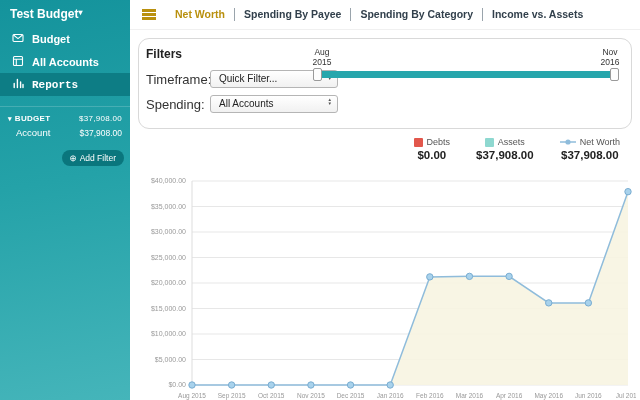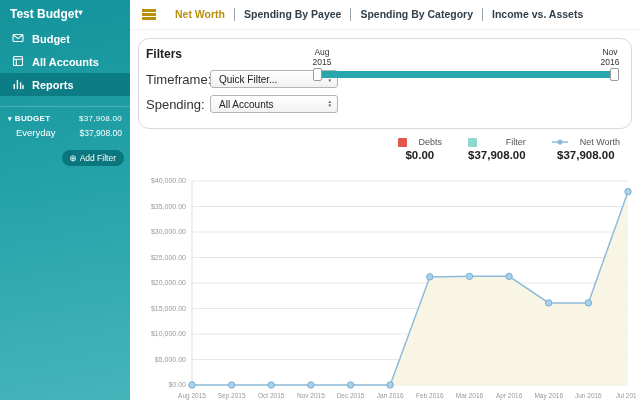--- a/index.html
+++ b/index.html
@@ -5,21 +5,21 @@
   * { box-sizing: border-box; margin: 0; padding: 0; }
   html,body { width:640px; height:400px; overflow:hidden; }
   body { font-family:"Liberation Sans", sans-serif; background:#fff; }
   .app { display:flex; width:640px; height:400px; }
 
   
   .sidebar { flex:0 0 130px; width:130px; background:linear-gradient(170deg,#14939c 0%,#24a2a8 45%,#45b5ba 100%); color:#fff; position:relative; }
   .budget-title { padding:7px 10px 6px; font-size:12px; font-weight:bold; display:flex; gap:0; cursor:pointer; }
   .budget-title .caret { font-size:8px; margin-top:1px; }
   .nav-item { display:flex; align-items:center; gap:8px; padding:0 12px; height:23px; font-size:11px; font-weight:bold; cursor:pointer; }
-  .nav-item.active { background:#0d7d85; }
+  .nav-item.active { background:#0d7d85;font-family:Liberation Mono, monospace; }
   .nav-item svg { flex:0 0 12px; }
   .accounts-section { margin-top:10px; border-top:1px solid rgba(255,255,255,0.18); padding-top:4px; }
   .accounts-header { display:flex; align-items:center; padding:3px 8px 2px 8px; font-size:8px; font-weight:bold; letter-spacing:0.3px; }
   .accounts-header .caret { font-size:7px; margin-right:3px; }
   .accounts-header .amount { margin-left:auto; font-weight:normal; }
   .account-row { display:flex; align-items:center; padding:2px 8px 2px 16px; font-size:9.5px; cursor:pointer; }
   .account-row .amount { margin-left:auto; font-size:8.5px; }
   .add-account-row { display:flex; justify-content:flex-end; padding:10px 6px 0 0; }
   .add-account { background:#0a767d; color:#fff; border:none; border-radius:9px; font-size:8.5px; padding:3px 8px; font-family:inherit; display:flex; align-items:center; gap:3px; cursor:pointer; }
 
@@ -32,35 +32,35 @@
   .tabs { display:flex; align-items:center; }
   .tab { font-size:10.5px; font-weight:bold; color:#32404c; padding:0 9px; cursor:pointer; border-left:1px solid #9aa4ac; line-height:13px; }
   .tab:first-child { border-left:none; }
   .tab.active { color:#b9900e; }
 
   
   .filters-card { margin:8px 8px 0 8px; border:1px solid #d9d9d9; border-radius:11px; padding:8px 7px; position:relative; height:92px; }
   .filters-title { font-size:12px; font-weight:bold; color:#222; margin-bottom:9px; }
   .filter-row { display:flex; align-items:center; margin-bottom:7px; }
   .filter-label { font-size:13px; color:#333; width:64px; }
-  .select { display:inline-flex; align-items:center; justify-content:space-between; gap:8px; border:1px solid #b5b5b5; border-radius:3px; background:linear-gradient(#ffffff,#f1f1f1); font-size:10px; color:#222; padding:2px 5px 2px 8px; min-width:128px; height:18px; cursor:pointer; }
+  .select { display:inline-flex; align-items:flex-start; justify-content:space-between; gap:8px; border:1px solid #b5b5b5; border-radius:3px; background:linear-gradient(#ffffff,#f1f1f1); font-size:10px; color:#222; padding:2px 5px 2px 8px; min-width:128px; height:18px; cursor:pointer; }
   .select .arrows { display:flex; flex-direction:column; font-size:4.5px; line-height:4px; color:#555; }
   .slider-wrap { position:absolute; right:14px; top:8px; width:302px; }
   .slider-labels { position:relative; height:24px; font-size:8.5px; color:#333; }
   .slider-labels .start { position:absolute; left:-6px; width:26px; text-align:center; line-height:10px; }
   .slider-labels .end { position:absolute; right:-6px; width:26px; text-align:center; line-height:10px; }
   .slider-track { position:relative; height:7px; background:#27a6ac; border-radius:2px; cursor:pointer; }
   .slider-handle { position:absolute; top:-3px; width:9px; height:13px; background:#fdfdfd; border:1px solid #9a9a9a; border-radius:2px; cursor:ew-resize; }
   .slider-handle.start { left:-2px; }
   .slider-handle.end { right:-2px; }
 
   
   .legend { display:flex; justify-content:flex-end; gap:26px; padding:8px 20px 0 0; height:40px; flex:0 0 40px; }
   .legend-item { text-align:center; }
-  .legend-head { display:flex; align-items:center; justify-content:space-between; gap:12px; font-size:9px; color:#555; }
+  .legend-head { display:flex; align-items:center; justify-content:center; gap:4px; font-size:9px; color:#555; }
   .swatch { width:9px; height:9px; display:inline-block; border-radius:1px; }
   .legend-value { font-size:11.5px; font-weight:bold; color:#222; margin-top:2px; }
 
   
   .chart-area { flex:1; padding:2px 4px 4px 8px; }
   .chart-area svg { display:block; }
   .grid { stroke:#e7e7e7; stroke-width:1; }
   .axisline { stroke:#dddddd; stroke-width:1; }
   .ylab { font-size:7px; fill:#999; text-anchor:end; font-family:"Liberation Sans",sans-serif; }
   .xlab { font-size:6.5px; fill:#999; text-anchor:middle; font-family:"Liberation Sans",sans-serif; }
@@ -97,21 +97,21 @@
         <span>Reports</span>
       </div>
     </nav>
     <div class="accounts-section">
       <div class="accounts-header">
         <span class="caret">▾</span>
         <span>BUDGET</span>
         <span class="amount">$37,908.00</span>
       </div>
       <div class="account-row">
-        <span>Everyday</span>
+        <span>Account</span>
         <span class="amount">$37,908.00</span>
       </div>
       <div class="add-account-row">
         <button class="add-account">
           <span>⊕</span>
           <span>Add Filter</span>
         </button>
       </div>
     </div>
   </aside>
@@ -170,21 +170,21 @@
       <div class="legend-item">
         <div class="legend-head">
           <span class="swatch" style="background: rgb(226, 87, 76);"></span>
           <span>Debts</span>
         </div>
         <div class="legend-value">$0.00</div>
       </div>
       <div class="legend-item">
         <div class="legend-head">
           <span class="swatch" style="background: rgb(142, 216, 208);"></span>
-          <span>Filter</span>
+          <span>Assets</span>
         </div>
         <div class="legend-value">$37,908.00</div>
       </div>
       <div class="legend-item">
         <div class="legend-head">
           <svg id="nw-line-icon" width="16" height="8" viewBox="0 0 16 8">
               <line x1="0" y1="4" x2="16" y2="4" stroke="#8fbcdb" stroke-width="1.5"></line>
               <circle cx="8" cy="4" r="2.6" fill="#8fbcdb"></circle>
             </svg>
           <span>Net Worth</span>

